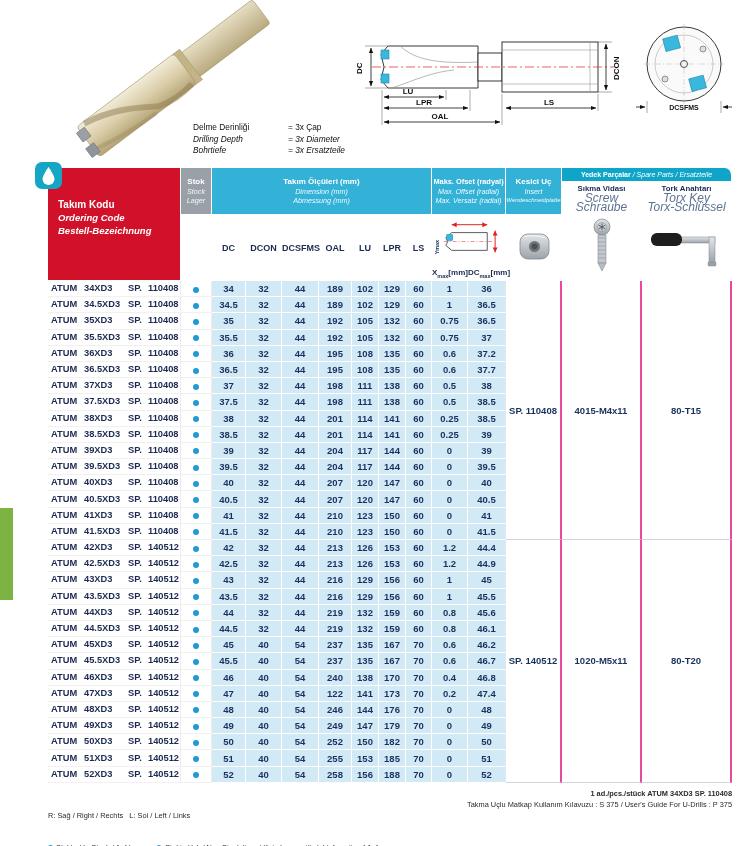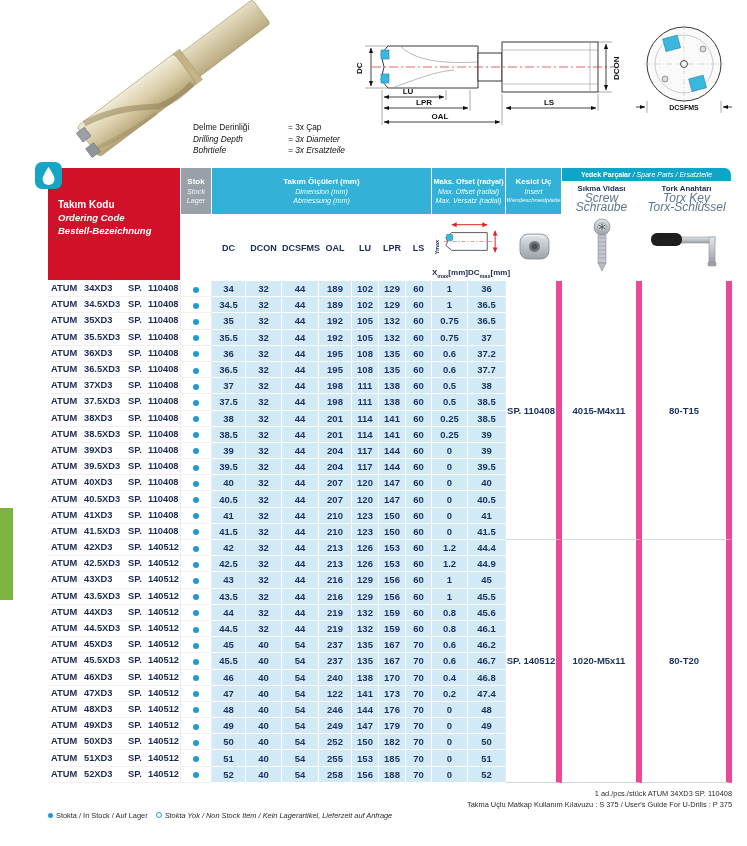--- a/index.html
+++ b/index.html
@@ -60,21 +60,21 @@
   .c-code{background:#fff;text-align:left;border-bottom:1px solid #f1f1f1;border-right:1px solid #ececec;}
   .code-flex{display:flex;font-size:9.3px;color:#1b2a50;}
   .code-name{width:33px;padding-left:3px;}
   .code-size{width:44px;}
   .code-sp{width:20px;}
   .code-num{flex:1;}
   .c-stock{background:#fff;border-bottom:1px solid #f1f1f1;border-right:1px solid #ececec;}
   .dot{display:inline-block;width:6px;height:6px;border-radius:50%;background:#1f9ad6;vertical-align:middle;}
   .c-num{background:#d2eaf6;border-right:1px solid #fff;border-bottom:1px solid #fff;}
   .c-num.last{border-right:1px solid #e2e8ee;}
-  .c-merge{background:#fff;border-bottom:1px solid #cfd8de;border-right:6px solid #ec4899;
+  .c-merge{background:#fff;border-bottom:1px solid #cfd8de;border-right:2px solid #ec4899;
            font-size:9.5px;font-weight:700;color:#19315e;}
 
   
   .foot-left{position:absolute;left:48px;top:789px;font-size:7.4px;color:#2a2a2a;line-height:10.8px;white-space:pre;}
   .fdot{display:inline-block;width:5px;height:5px;border-radius:50%;background:#1f9ad6;margin:0 3px 1px 0;vertical-align:middle;}
   .fdot.hollow{background:#fff;border:1px solid #1f9ad6;width:4px;height:4px;margin-left:8px;}
   .foot-right{position:absolute;right:15px;top:789px;font-size:7.4px;color:#2a2a2a;line-height:10.8px;text-align:right;}
 </style>
 </head>
 <body>
@@ -932,21 +932,22 @@
             <td class="c-num">188</td>
             <td class="c-num">70</td>
             <td class="c-num">0</td>
             <td class="c-num last">52</td>
           </tr>
         </tbody>
     </table>
   </div>
 
   <div class="foot-left">
+    <div>R: Sağ / Right / Rechts   L: Sol / Left / Links</div>
     <div><span class="fdot"></span><span>Stokta / In Stock / Auf Lager</span><span class="fdot hollow"></span><span class="it">Stokta Yok / Non Stock Item / Kein Lagerartikel, Lieferzeit auf Anfrage</span></div>
     
   </div>
   <div class="foot-right">
-    <div style="font-weight:normal">1 ad./pcs./stück  ATUM 34XD3 SP. 110408</div>
+    <div style="font-weight:bold">1 ad./pcs./stück  ATUM 34XD3 SP. 110408</div>
     <div>Takma Uçlu Matkap Kullanım Kılavuzu : S 375 / User's Guide For U-Drills : P 375</div>
   </div>
 
 </div>
 
 </body></html>

